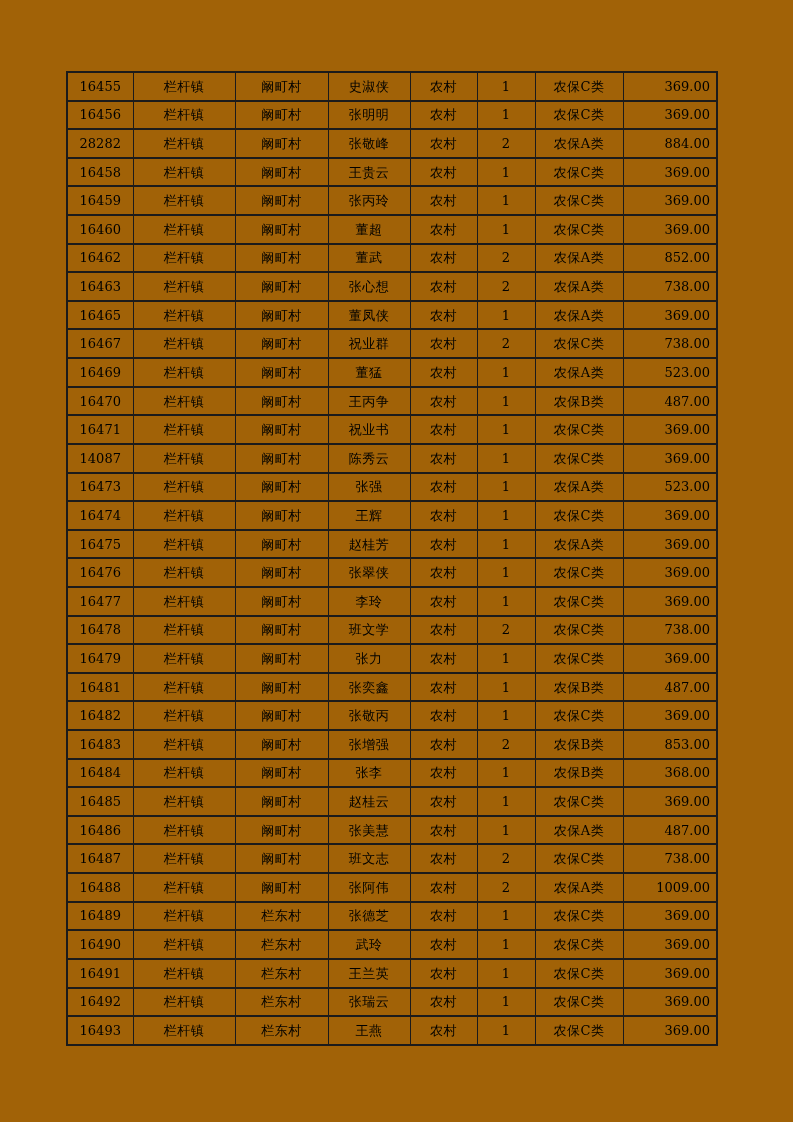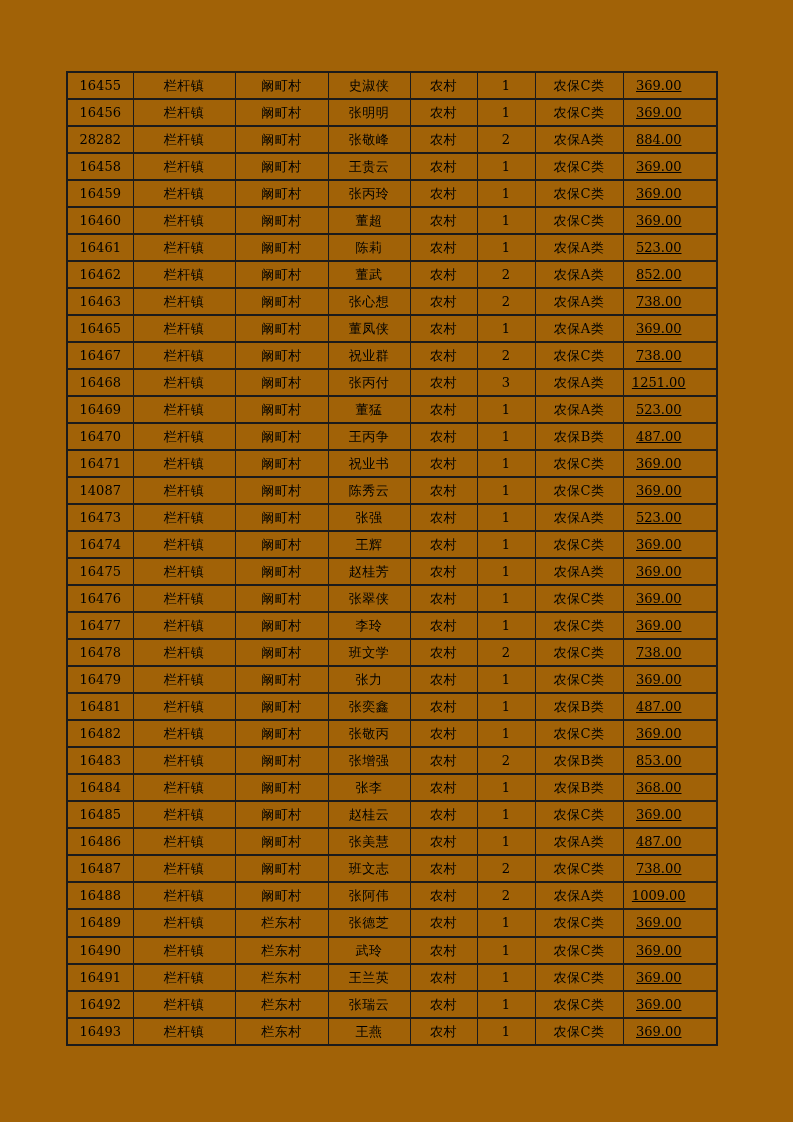--- a/index.html
+++ b/index.html
@@ -34,23 +34,22 @@
     padding: 0;
     font-size: 13px;
     line-height: 1;
     text-align: center;
     vertical-align: middle;
     white-space: nowrap;
     overflow: hidden;
   }
   
   table.roster td.col-amount {
-    text-align: center;
-    padding-right: 22px;
-    text-decoration: underline;
+    text-align: right;
+    padding-right: 6px;
   }
   
   table.roster td.cjk {
     letter-spacing: 0.5px;
   }
 </style>
 </head>
 <body>
 
 <div class="page">
@@ -120,30 +119,20 @@
           <td>16460</td>
           <td class="cjk">栏杆镇</td>
           <td class="cjk">阚町村</td>
           <td class="cjk">董超</td>
           <td class="cjk">农村</td>
           <td>1</td>
           <td class="cjk">农保C类</td>
           <td class="col-amount">369.00</td>
         </tr>
         <tr>
-          <td>16461</td>
-          <td class="cjk">栏杆镇</td>
-          <td class="cjk">阚町村</td>
-          <td class="cjk">陈莉</td>
-          <td class="cjk">农村</td>
-          <td>1</td>
-          <td class="cjk">农保A类</td>
-          <td class="col-amount">523.00</td>
-        </tr>
-        <tr>
           <td>16462</td>
           <td class="cjk">栏杆镇</td>
           <td class="cjk">阚町村</td>
           <td class="cjk">董武</td>
           <td class="cjk">农村</td>
           <td>2</td>
           <td class="cjk">农保A类</td>
           <td class="col-amount">852.00</td>
         </tr>
         <tr>
@@ -168,30 +157,20 @@
         </tr>
         <tr>
           <td>16467</td>
           <td class="cjk">栏杆镇</td>
           <td class="cjk">阚町村</td>
           <td class="cjk">祝业群</td>
           <td class="cjk">农村</td>
           <td>2</td>
           <td class="cjk">农保C类</td>
           <td class="col-amount">738.00</td>
-        </tr>
-        <tr>
-          <td>16468</td>
-          <td class="cjk">栏杆镇</td>
-          <td class="cjk">阚町村</td>
-          <td class="cjk">张丙付</td>
-          <td class="cjk">农村</td>
-          <td>3</td>
-          <td class="cjk">农保A类</td>
-          <td class="col-amount">1251.00</td>
         </tr>
         <tr>
           <td>16469</td>
           <td class="cjk">栏杆镇</td>
           <td class="cjk">阚町村</td>
           <td class="cjk">董猛</td>
           <td class="cjk">农村</td>
           <td>1</td>
           <td class="cjk">农保A类</td>
           <td class="col-amount">523.00</td>

